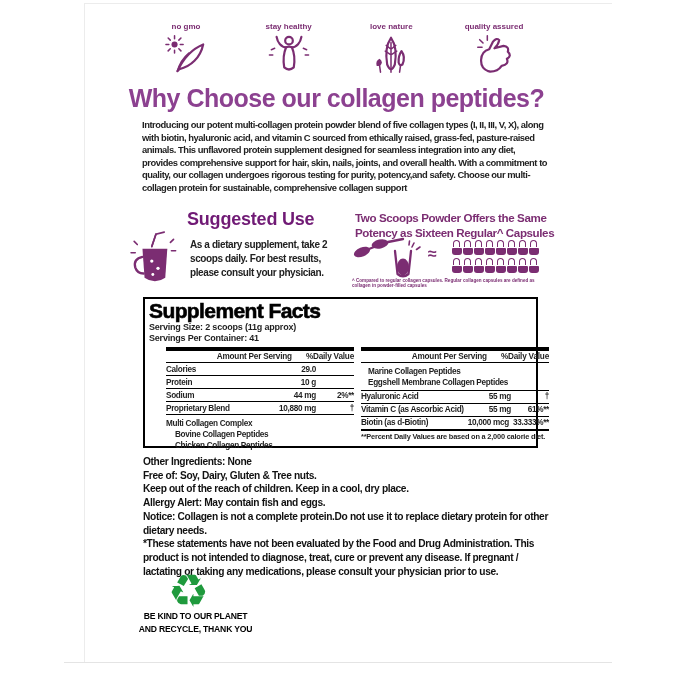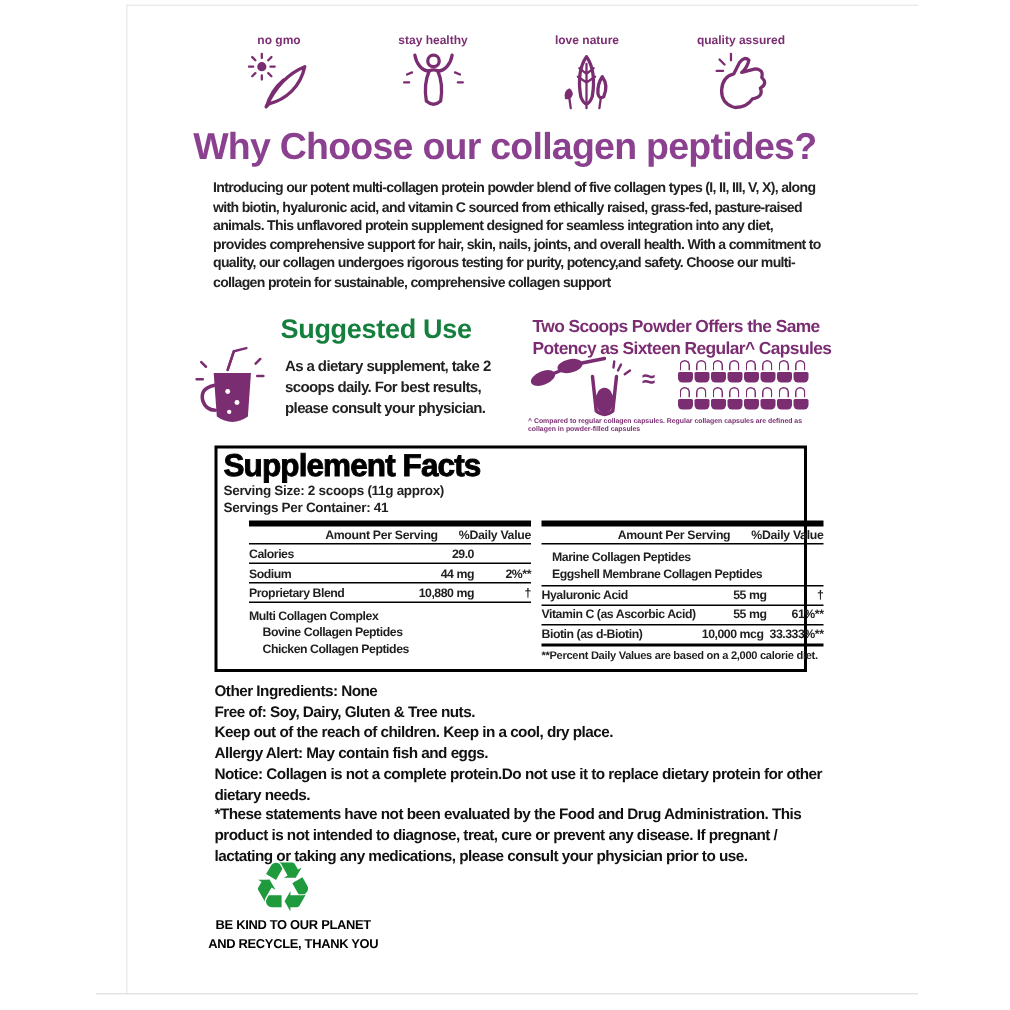--- a/index.html
+++ b/index.html
@@ -18,21 +18,21 @@
   .stroke{stroke:#7b2d72;fill:none;stroke-width:2.3;stroke-linecap:round;stroke-linejoin:round;}
   .thin{stroke:#7b2d72;fill:none;stroke-width:1.6;stroke-linecap:round;}
   .fillp{fill:#7b2d72;stroke:none;}
 
   .headline{position:absolute;top:84px;left:0;width:673px;text-align:center;
             font-size:25px;font-weight:bold;color:#8c4190;letter-spacing:-0.5px;}
   .intro{position:absolute;top:119px;left:142px;width:408px;
          font-size:9.4px;line-height:12.6px;font-weight:bold;color:#222;letter-spacing:-0.45px;}
 
   
-  .suggested-title{position:absolute;top:209px;left:187px;font-size:18px;font-weight:bold;color:#15803d;letter-spacing:-0.2px;}
+  .suggested-title{position:absolute;top:209px;left:187px;font-size:18px;font-weight:bold;color:#701a75;letter-spacing:-0.2px;}
   .mug{position:absolute;top:230px;left:129px;width:58px;height:58px;}
   .suggested-text{position:absolute;top:238px;left:190px;width:150px;
                   font-size:10px;line-height:14px;font-weight:bold;color:#222;letter-spacing:-0.4px;}
 
   
   .equiv-title{position:absolute;top:210px;left:355px;font-size:11.6px;line-height:15px;
                font-weight:bold;color:#7b2d72;letter-spacing:-0.4px;white-space:nowrap;}
   .scoops{position:absolute;top:236px;left:351px;width:74px;height:44px;}
   .approx{position:absolute;top:245px;left:428px;font-size:16px;font-weight:bold;color:#7b2d72;}
   .capsules{position:absolute;top:240px;left:452px;width:90px;display:flex;flex-wrap:wrap;column-gap:1.5px;row-gap:3px;}
@@ -184,20 +184,25 @@
         <div class="fhead">
           <span>Amount Per Serving</span>
           <span>%Daily Value</span>
         </div>
         <div class="frow">
           <span class="fname">Calories</span>
           <span class="famt">29.0</span>
           <span class="fdv"></span>
         </div>
         <div class="frow">
+          <span class="fname">Protein</span>
+          <span class="famt">10 g</span>
+          <span class="fdv"></span>
+        </div>
+        <div class="frow">
           <span class="fname">Sodium</span>
           <span class="famt">44 mg</span>
           <span class="fdv">2%**</span>
         </div>
         <div class="frow">
           <span class="fname">Proprietary Blend</span>
           <span class="famt">10,880 mg</span>
           <span class="fdv">†</span>
         </div>
         <div class="fcomplex">

